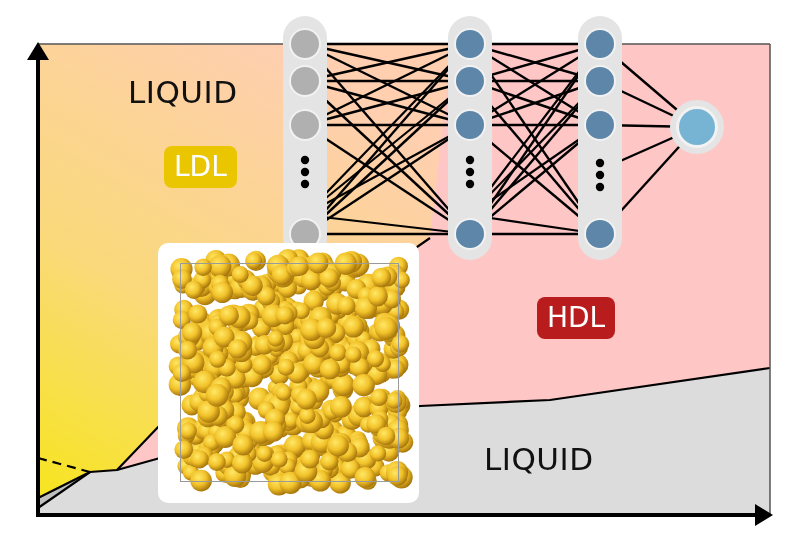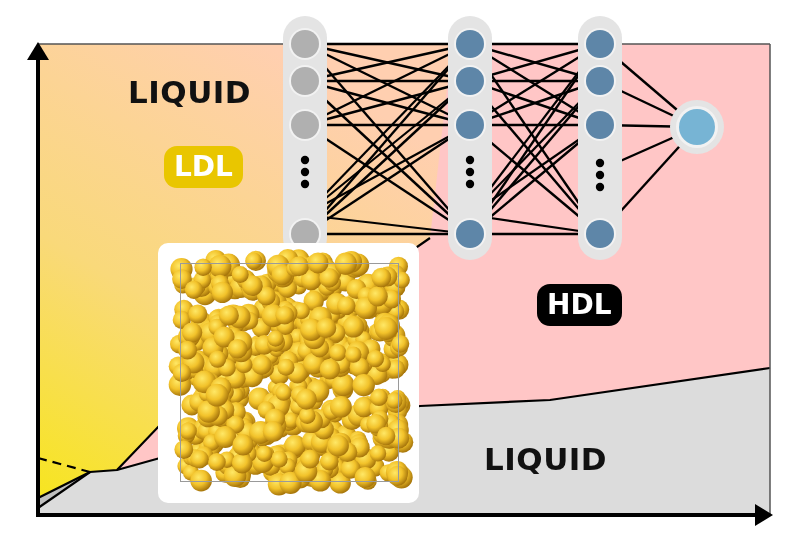--- a/index.html
+++ b/index.html
@@ -1,20 +1,20 @@
 <!DOCTYPE html>
 <html><head>
 <meta charset="utf-8">
 <style>
   html, body { margin: 0; padding: 0; background: #ffffff; }
   body { width: 800px; height: 538px; position: relative; overflow: hidden; font-family: "DejaVu Sans", sans-serif; }
   #stage { position: absolute; left: 0; top: 0; width: 800px; height: 538px; }
-  .label { position: absolute; font-weight: bold; font-family: "DejaVu Sans", sans-serif; }
+  .label { position: absolute; font-weight: normal; font-family: "DejaVu Sans", sans-serif; }
   .phase-big { font-size: 31px; color: #111111; letter-spacing: 0.5px; }
-  .badge { padding: 4px 10px; border-radius: 13px; color: #ffffff; font-size: 28px; line-height: 34px; }
+  .badge { padding: 4px 10px; border-radius: 8px; color: #ffffff; font-size: 28px; line-height: 34px; }
   .mol-card { position: absolute; left: 158px; top: 243px; width: 261px; height: 260px; background: #ffffff; border-radius: 10px; }
   .mol-box { position: absolute; left: 180px; top: 263px; width: 219px; height: 219px; border: 1px solid #9a9a9a; box-sizing: border-box; }
 </style>
 </head>
 <body>
 
 <svg id="stage" viewBox="0 0 800 538" xmlns="http://www.w3.org/2000/svg">
   <defs>
     <linearGradient id="ldlGrad" x1="0.55" y1="0" x2="0" y2="1">
       <stop offset="0" stop-color="#FFCFB0"></stop>
@@ -660,21 +660,21 @@
       <circle cx="326.1" cy="327.9" r="10.2" fill="url(#atomGrad)"></circle>
       <circle cx="338.1" cy="445.7" r="10.8" fill="url(#atomGrad)"></circle>
       <circle cx="237.7" cy="348.8" r="9.8" fill="url(#atomGrad)"></circle>
       <circle cx="345.8" cy="263.7" r="11.1" fill="url(#atomGrad)"></circle>
     </g>
 </svg>
 <div class="mol-box"></div>
 
 <div class="label phase-big" style="left:128px; top:74px;">LIQUID</div>
 <div class="label badge" style="left:164px; top:146px; background:#E9C600;">LDL</div>
-<div class="label badge" style="left:537px; top:284px; background:#000000;">HDL</div>
+<div class="label badge" style="left:537px; top:297px; background:#b91c1c;">HDL</div>
 <div class="label phase-big" style="left:484px; top:441px;">LIQUID</div>
 
 <svg width="0" height="0" style="position:absolute">
   <defs>
     <radialGradient id="atomGrad" cx="0.38" cy="0.35" r="0.65">
       <stop offset="0" stop-color="#FFE866"></stop>
       <stop offset="0.55" stop-color="#F2C22A"></stop>
       <stop offset="1" stop-color="#A9780C"></stop>
     </radialGradient>
   </defs>

